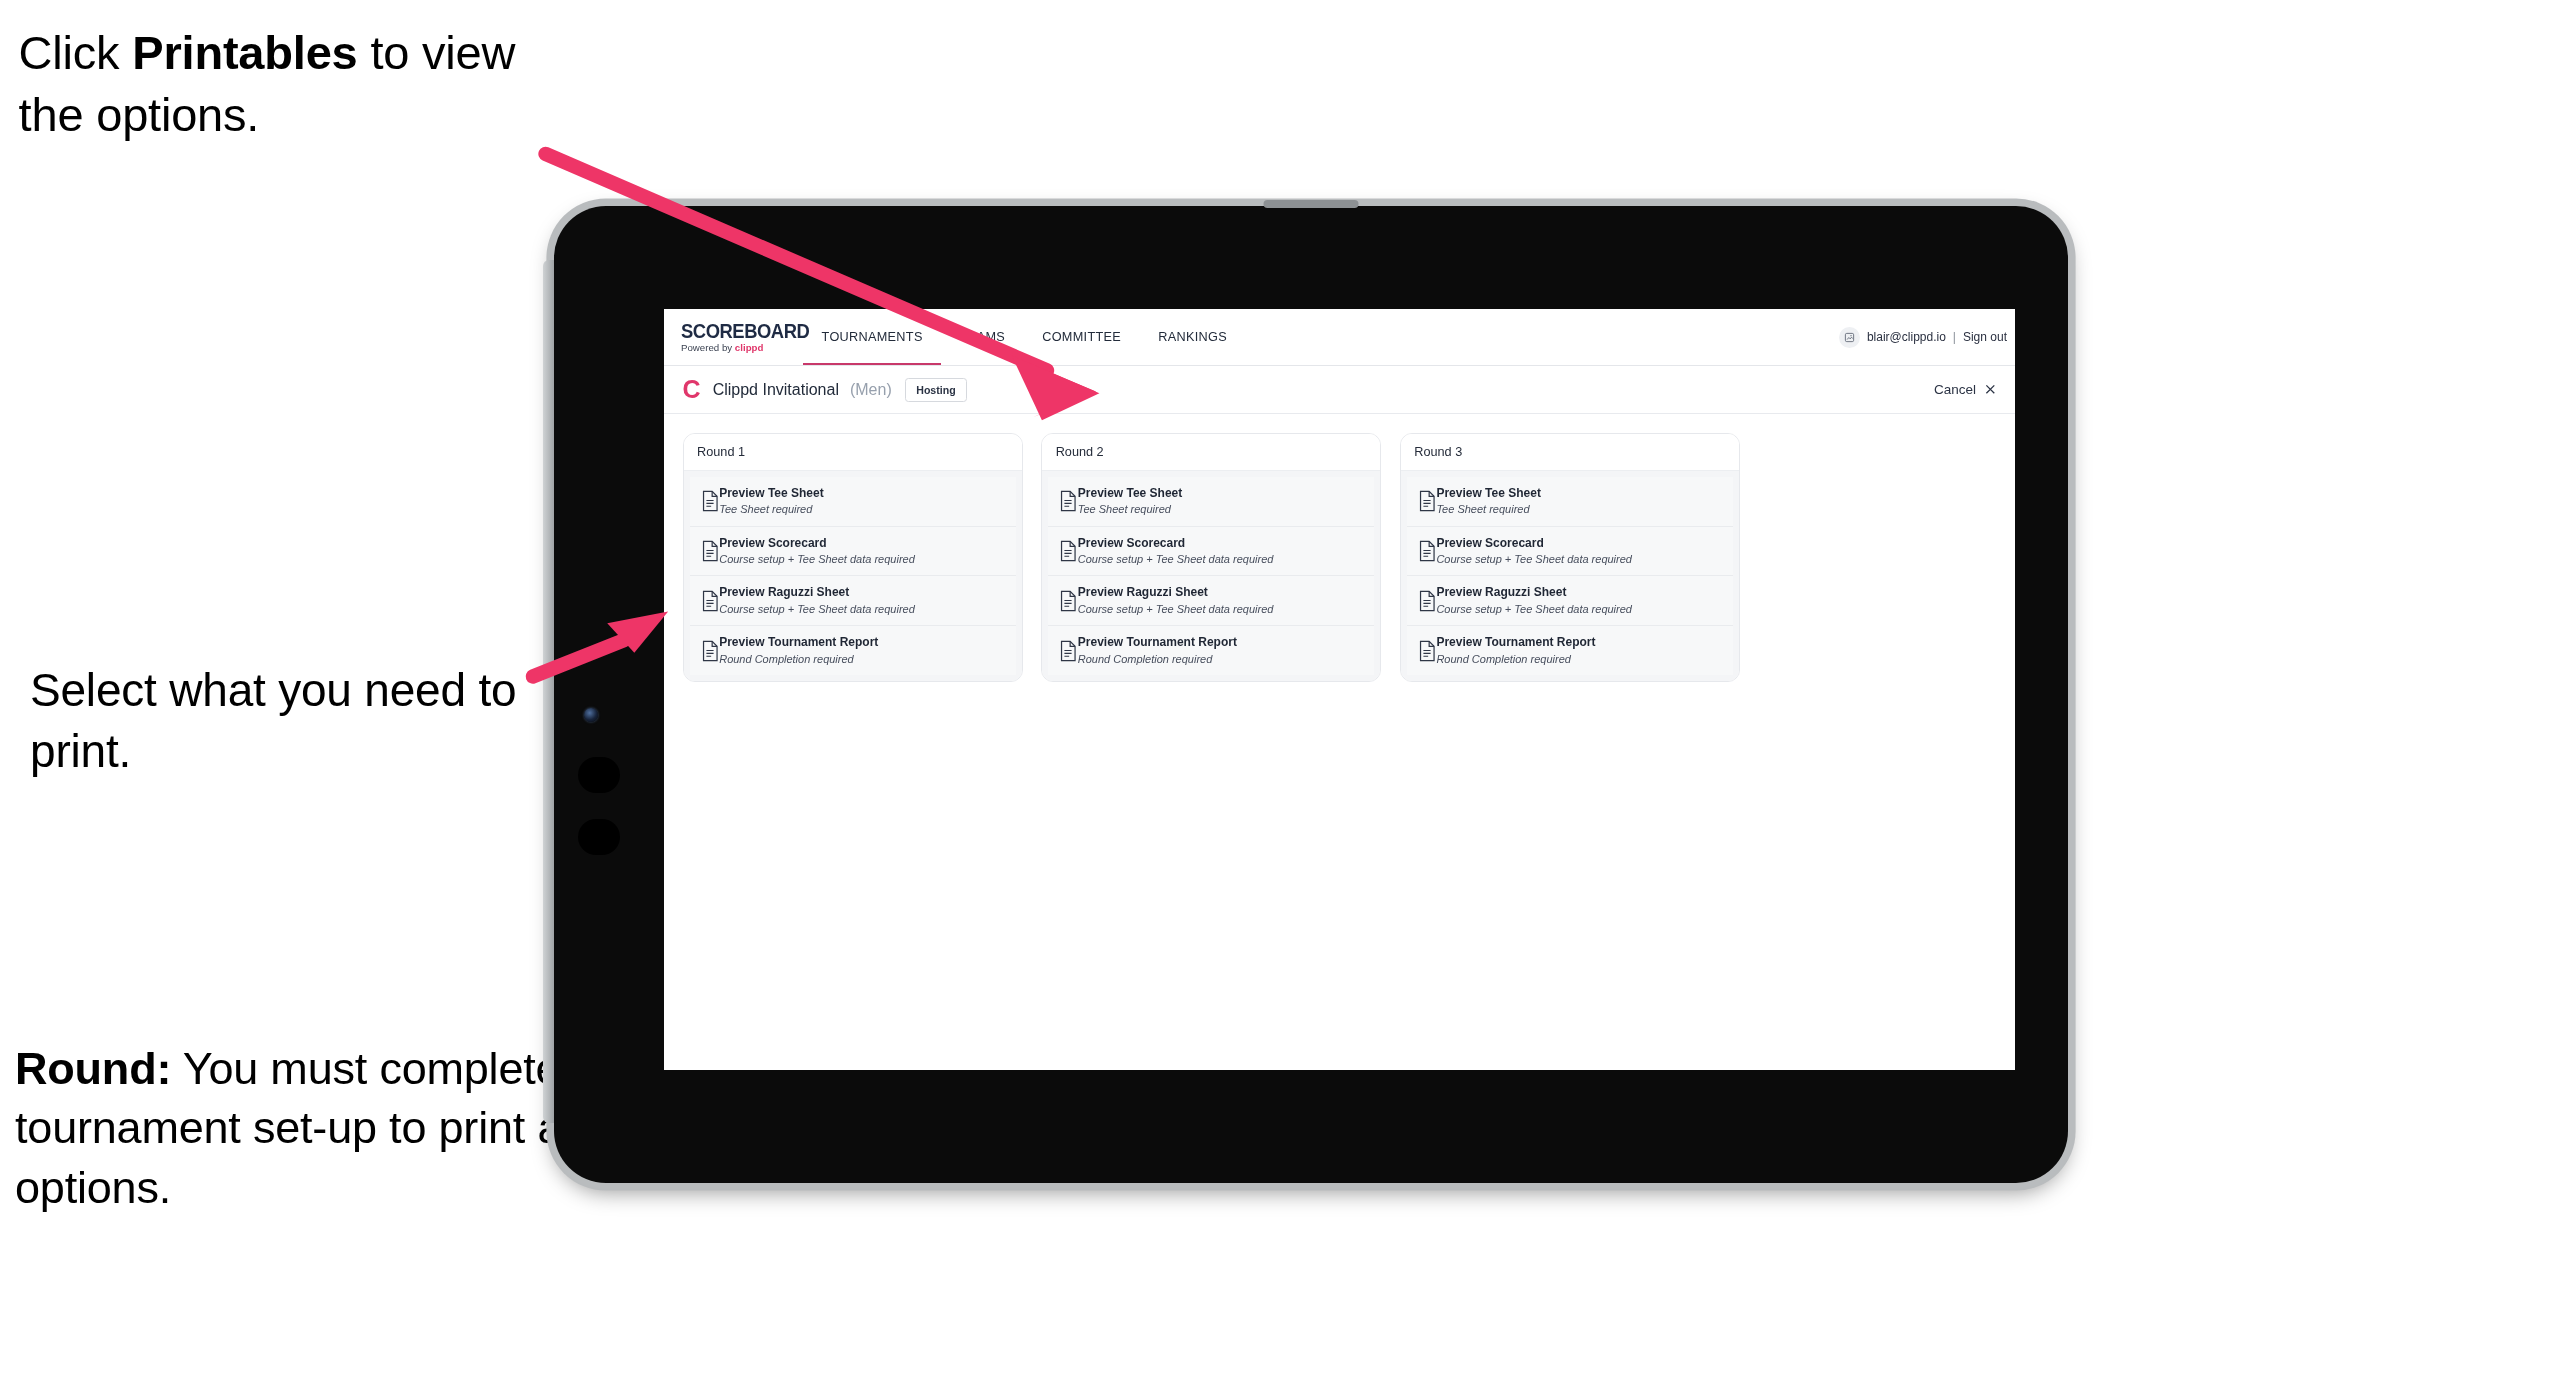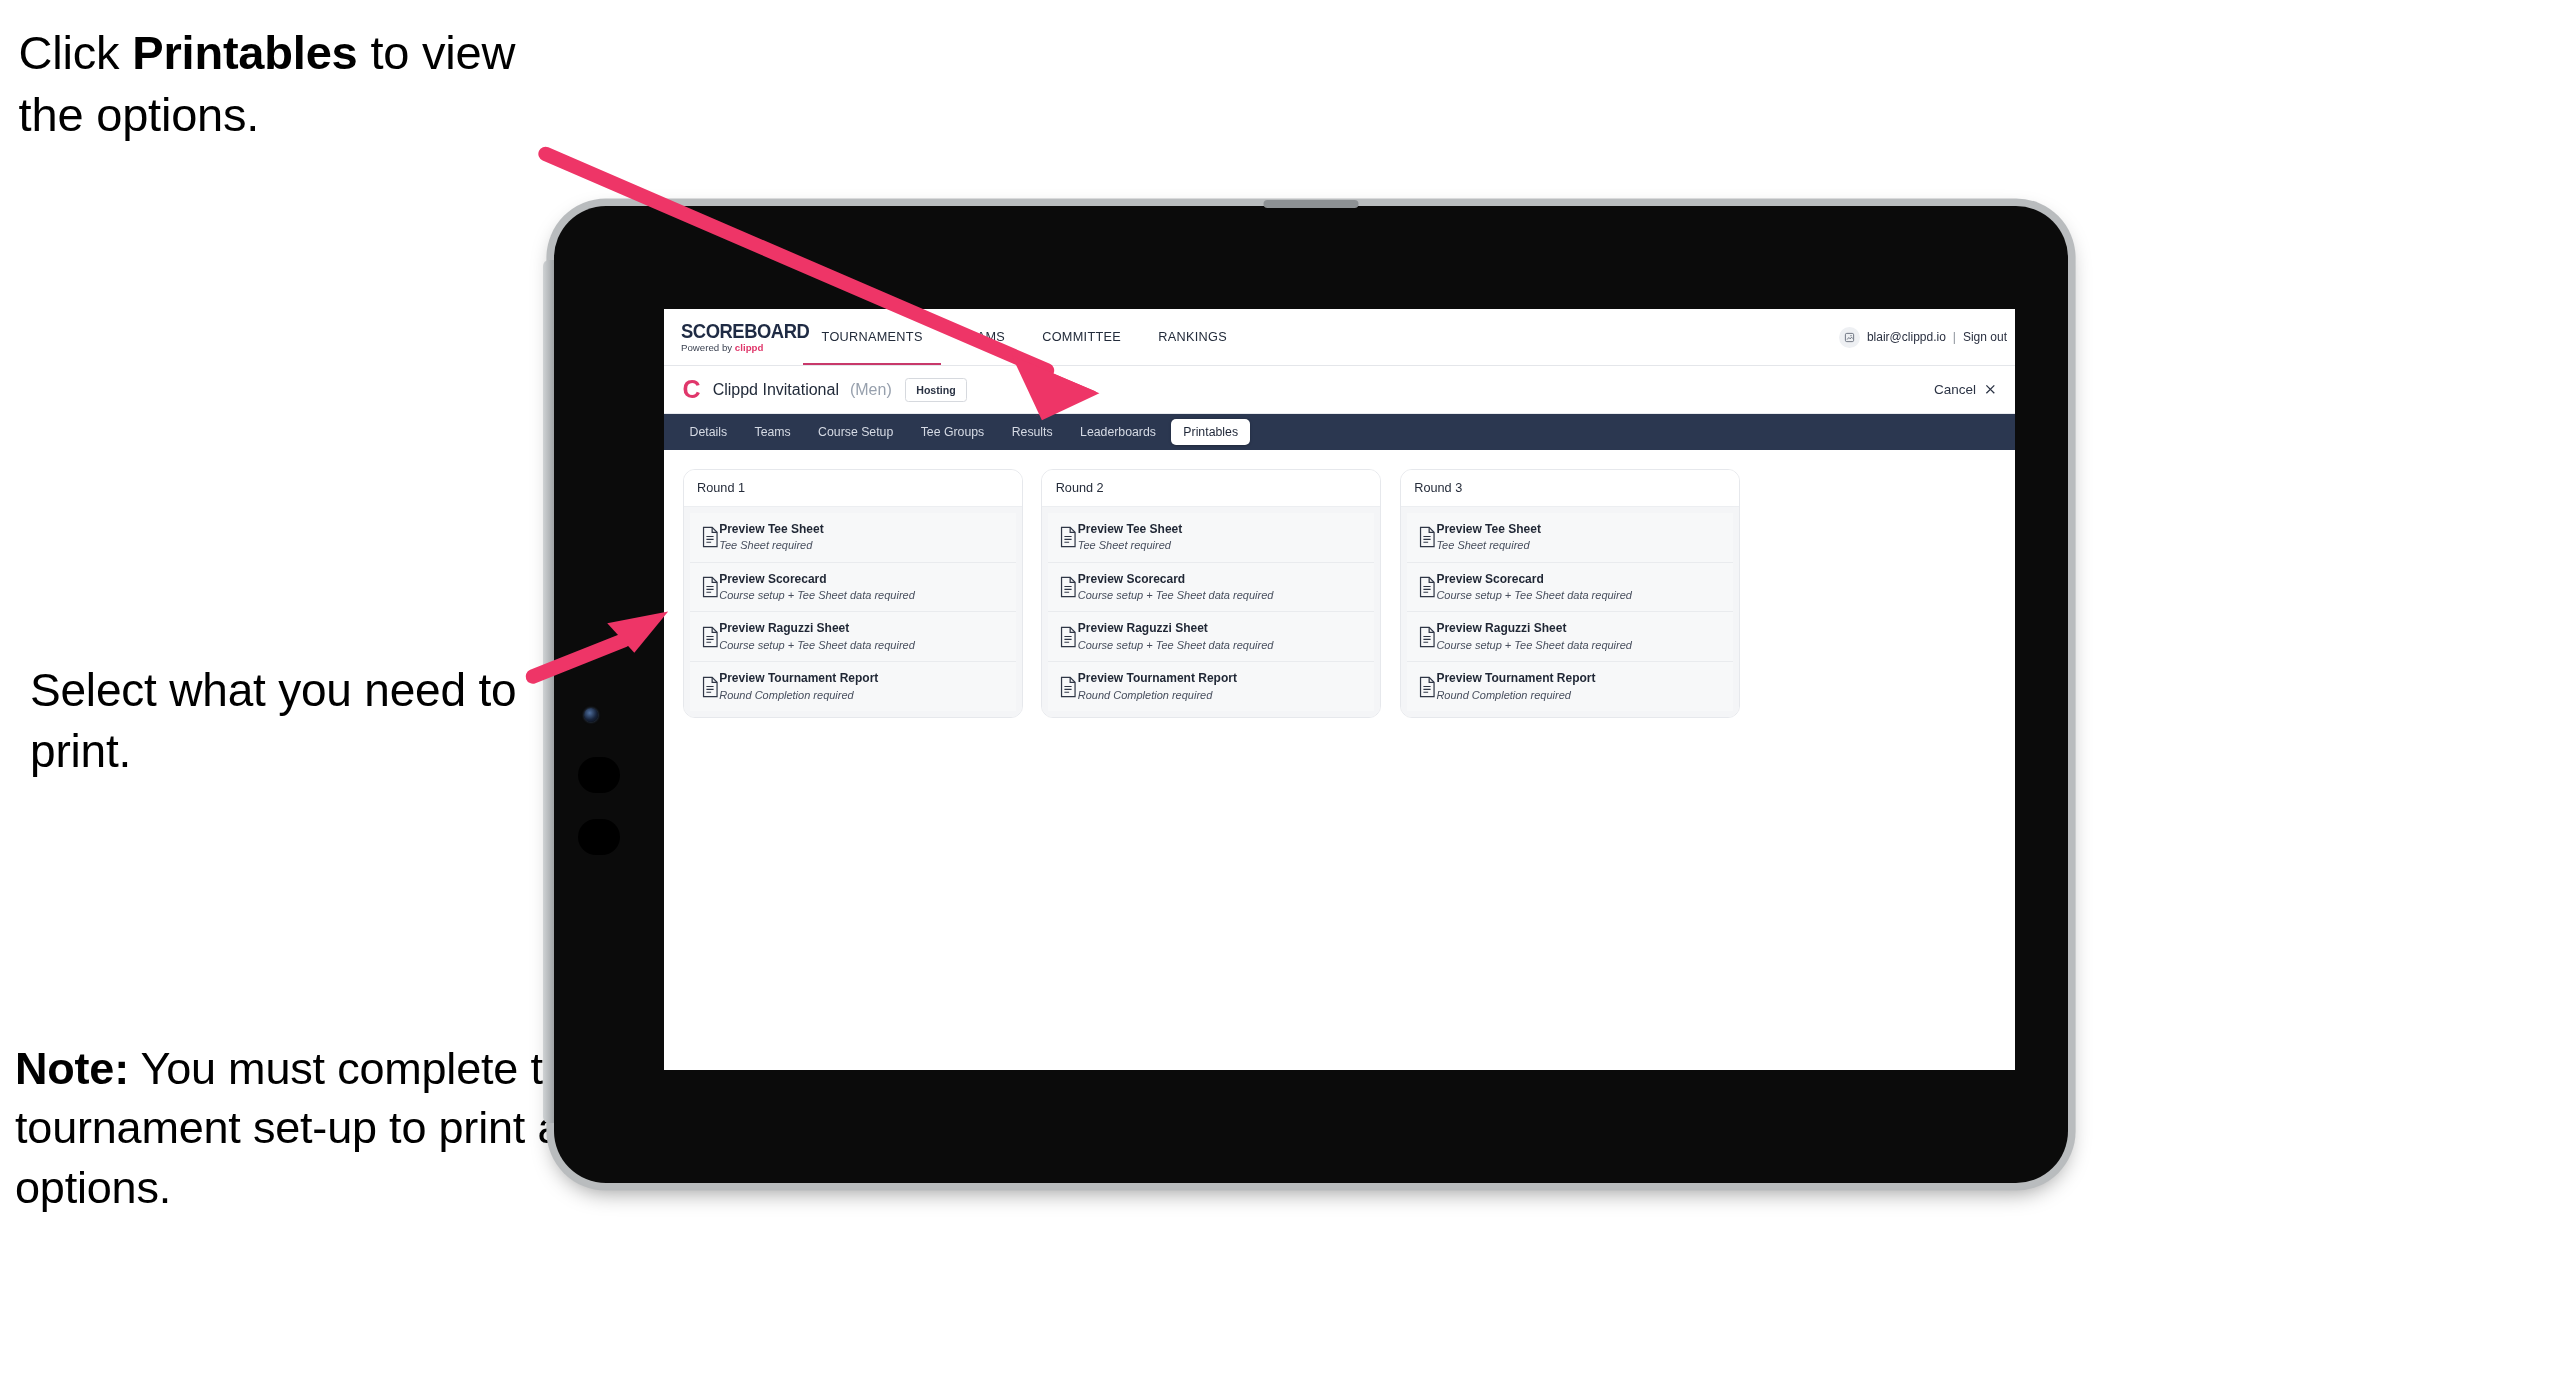--- a/index.html
+++ b/index.html
@@ -198,21 +198,21 @@
 </head>
 <body>
 
 <div class="annot" id="annot-top">
   <span>Click </span><b>Printables</b><span> to view the options.</span>
 </div>
 
 <div class="annot" id="annot-mid">Select what you need to print.</div>
 
 <div class="annot" id="annot-note">
-  <b>Note:</b><span> You must complete the tournament set-up to print all the options.</span>
+  <b>Round:</b><span> You must complete the tournament set-up to print all the options.</span>
 </div>
 
 <div id="tablet">
   <div class="speaker"></div>
   <div class="cam"></div>
   <div class="sidebtn" id="sidebtn1"></div>
   <div class="sidebtn" id="sidebtn2"></div>
 
   <div id="screen">
 
@@ -249,29 +249,20 @@
       <div class="event-gender">(Men)</div>
       <div class="hosting">Hosting</div>
       <div class="cancel">
         <span>Cancel</span>
         <svg width="12.7" height="12.7" viewBox="0 0 16 16" stroke="#2b3344" stroke-width="1.6" fill="none">
           <path d="M3 3 L13 13 M13 3 L3 13"></path>
         </svg>
       </div>
     </div>
 
-    <div class="tabbar">
-      <div class="tab">Details</div>
-      <div class="tab">Teams</div>
-      <div class="tab">Course Setup</div>
-      <div class="tab">Tee Groups</div>
-      <div class="tab">Results</div>
-      <div class="tab">Leaderboards</div>
-      <div class="tab active">Printables</div>
-    </div>
 
     <div class="content">
       <div class="rounds">
 
         <div class="round-col">
           <div class="round-head">Round 1</div>
           <div class="round-body">
             <div class="doc-row">
               <svg class="doc-icon" viewBox="0 0 22 26" fill="none" stroke="#2f3646" stroke-width="1.45">
                   <path d="M3 1.6h10.2L19 7.4V24.4H3z"></path>

